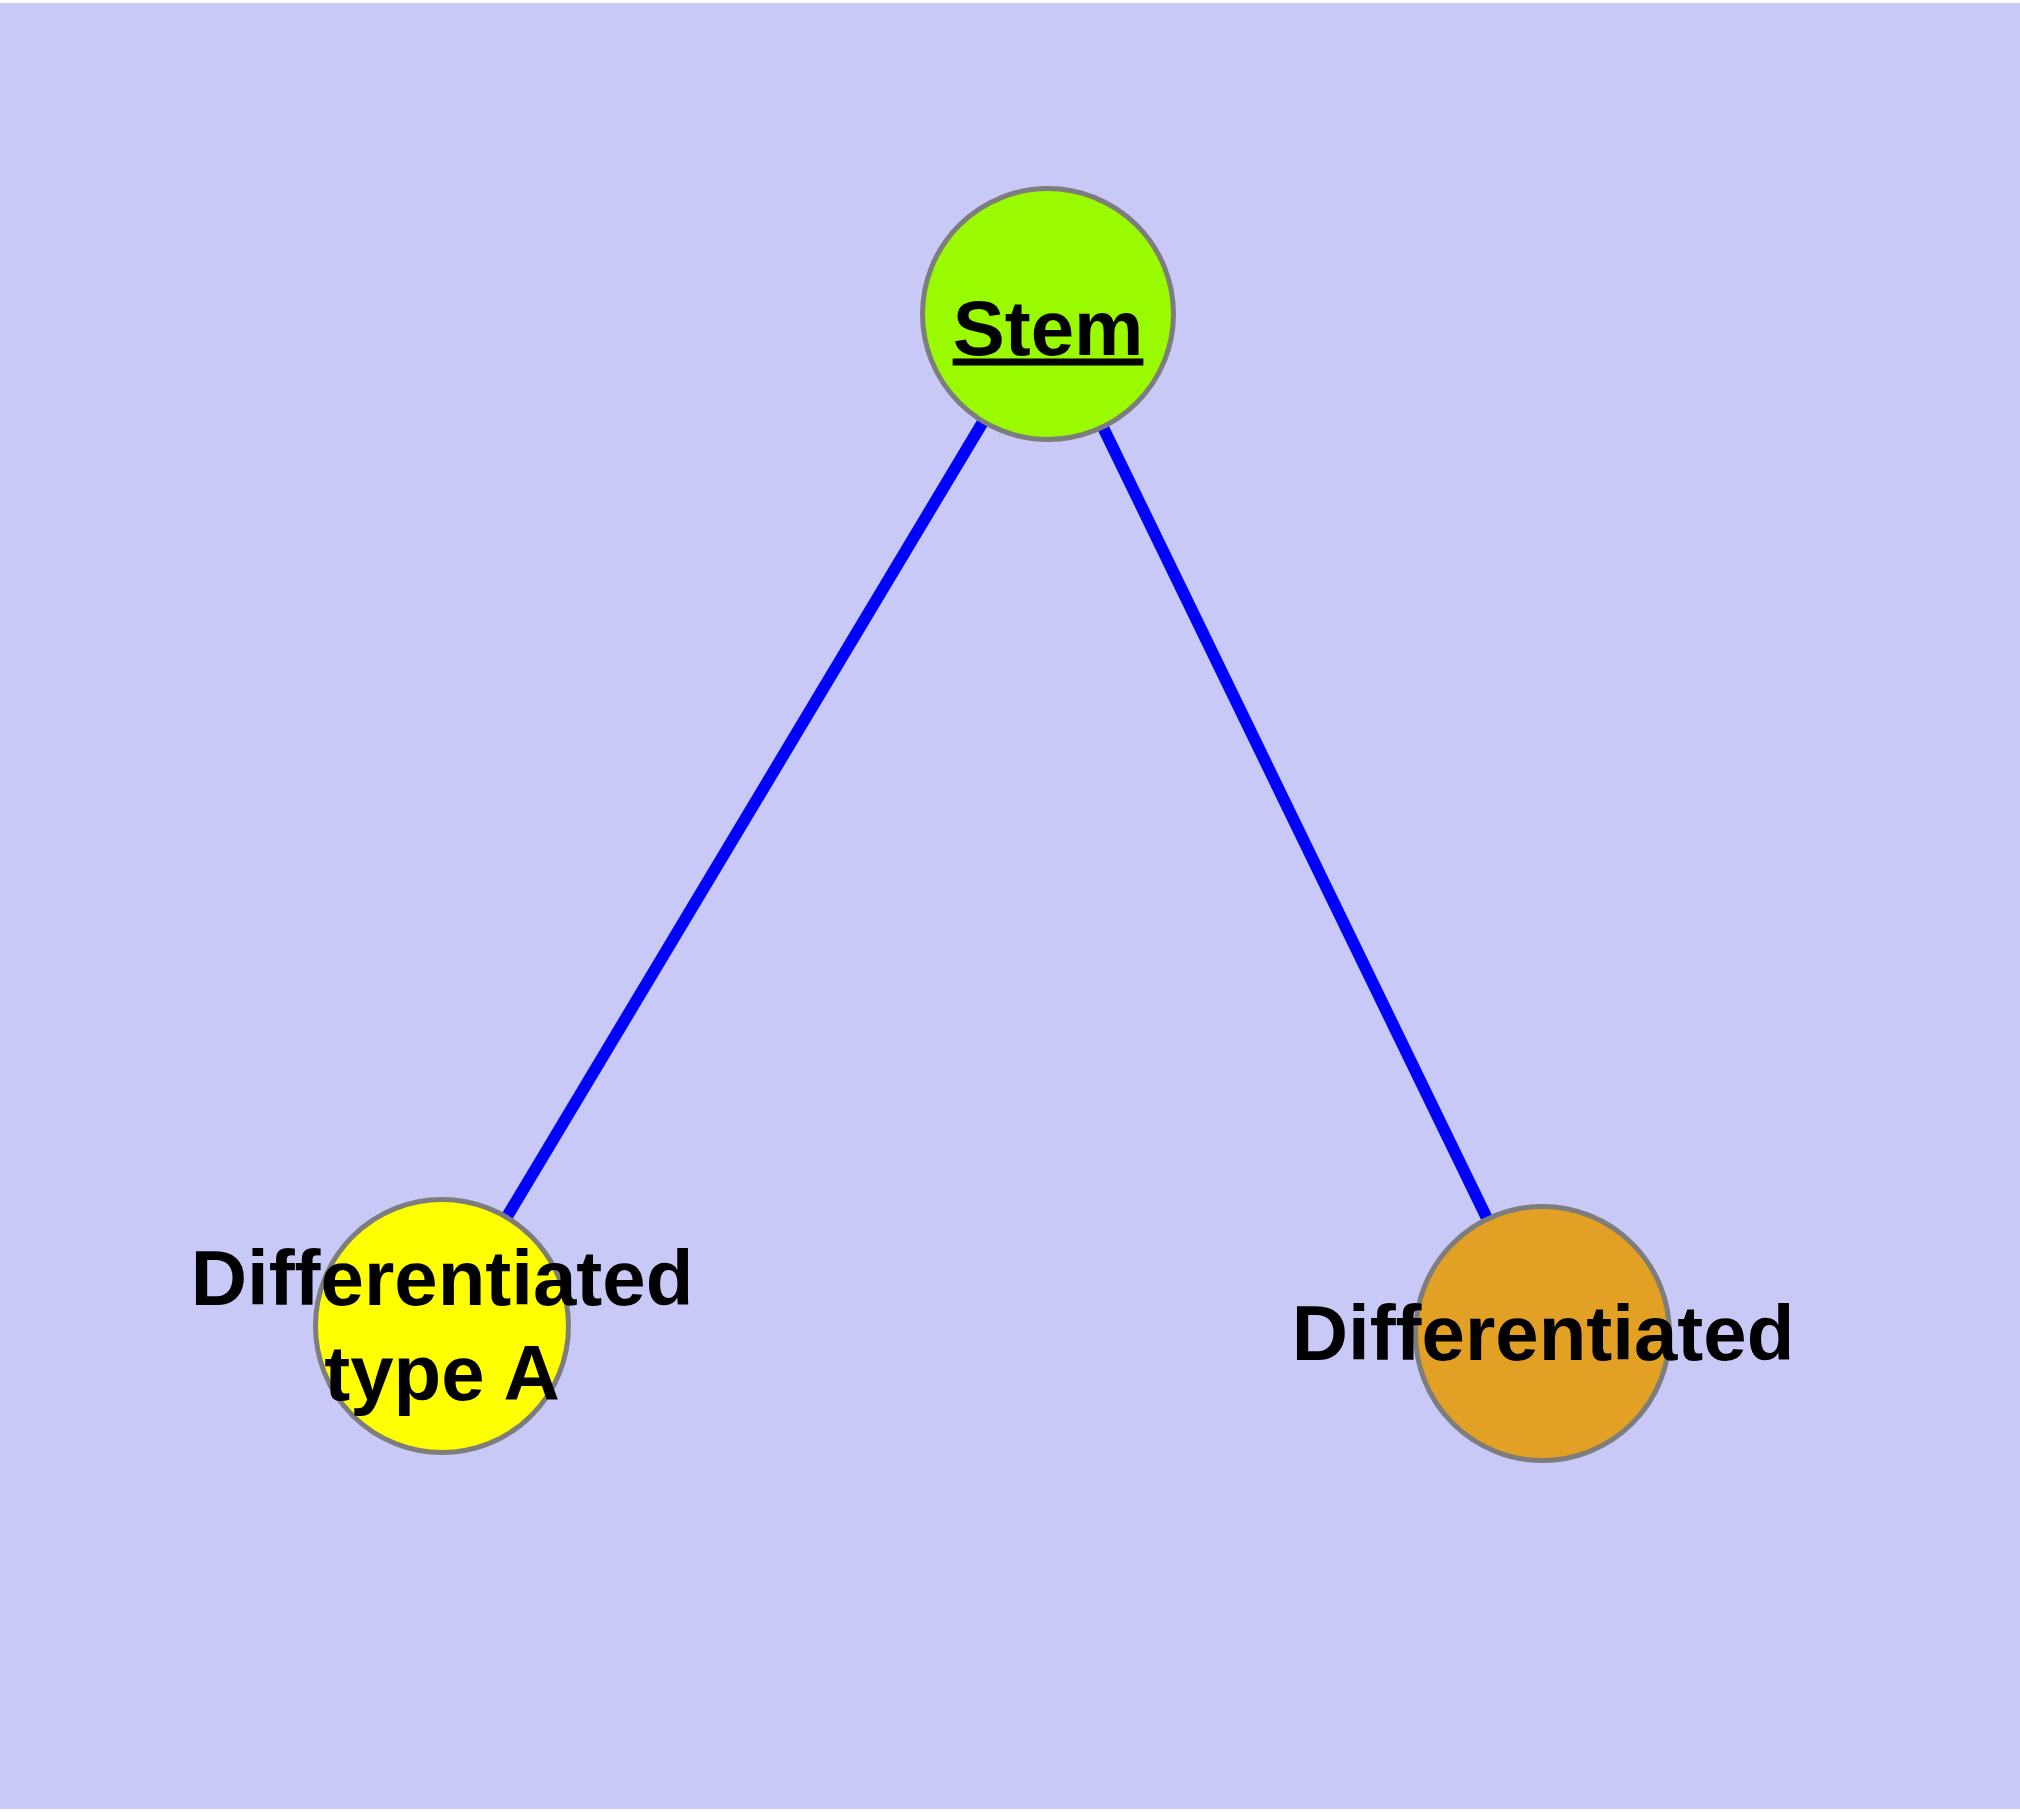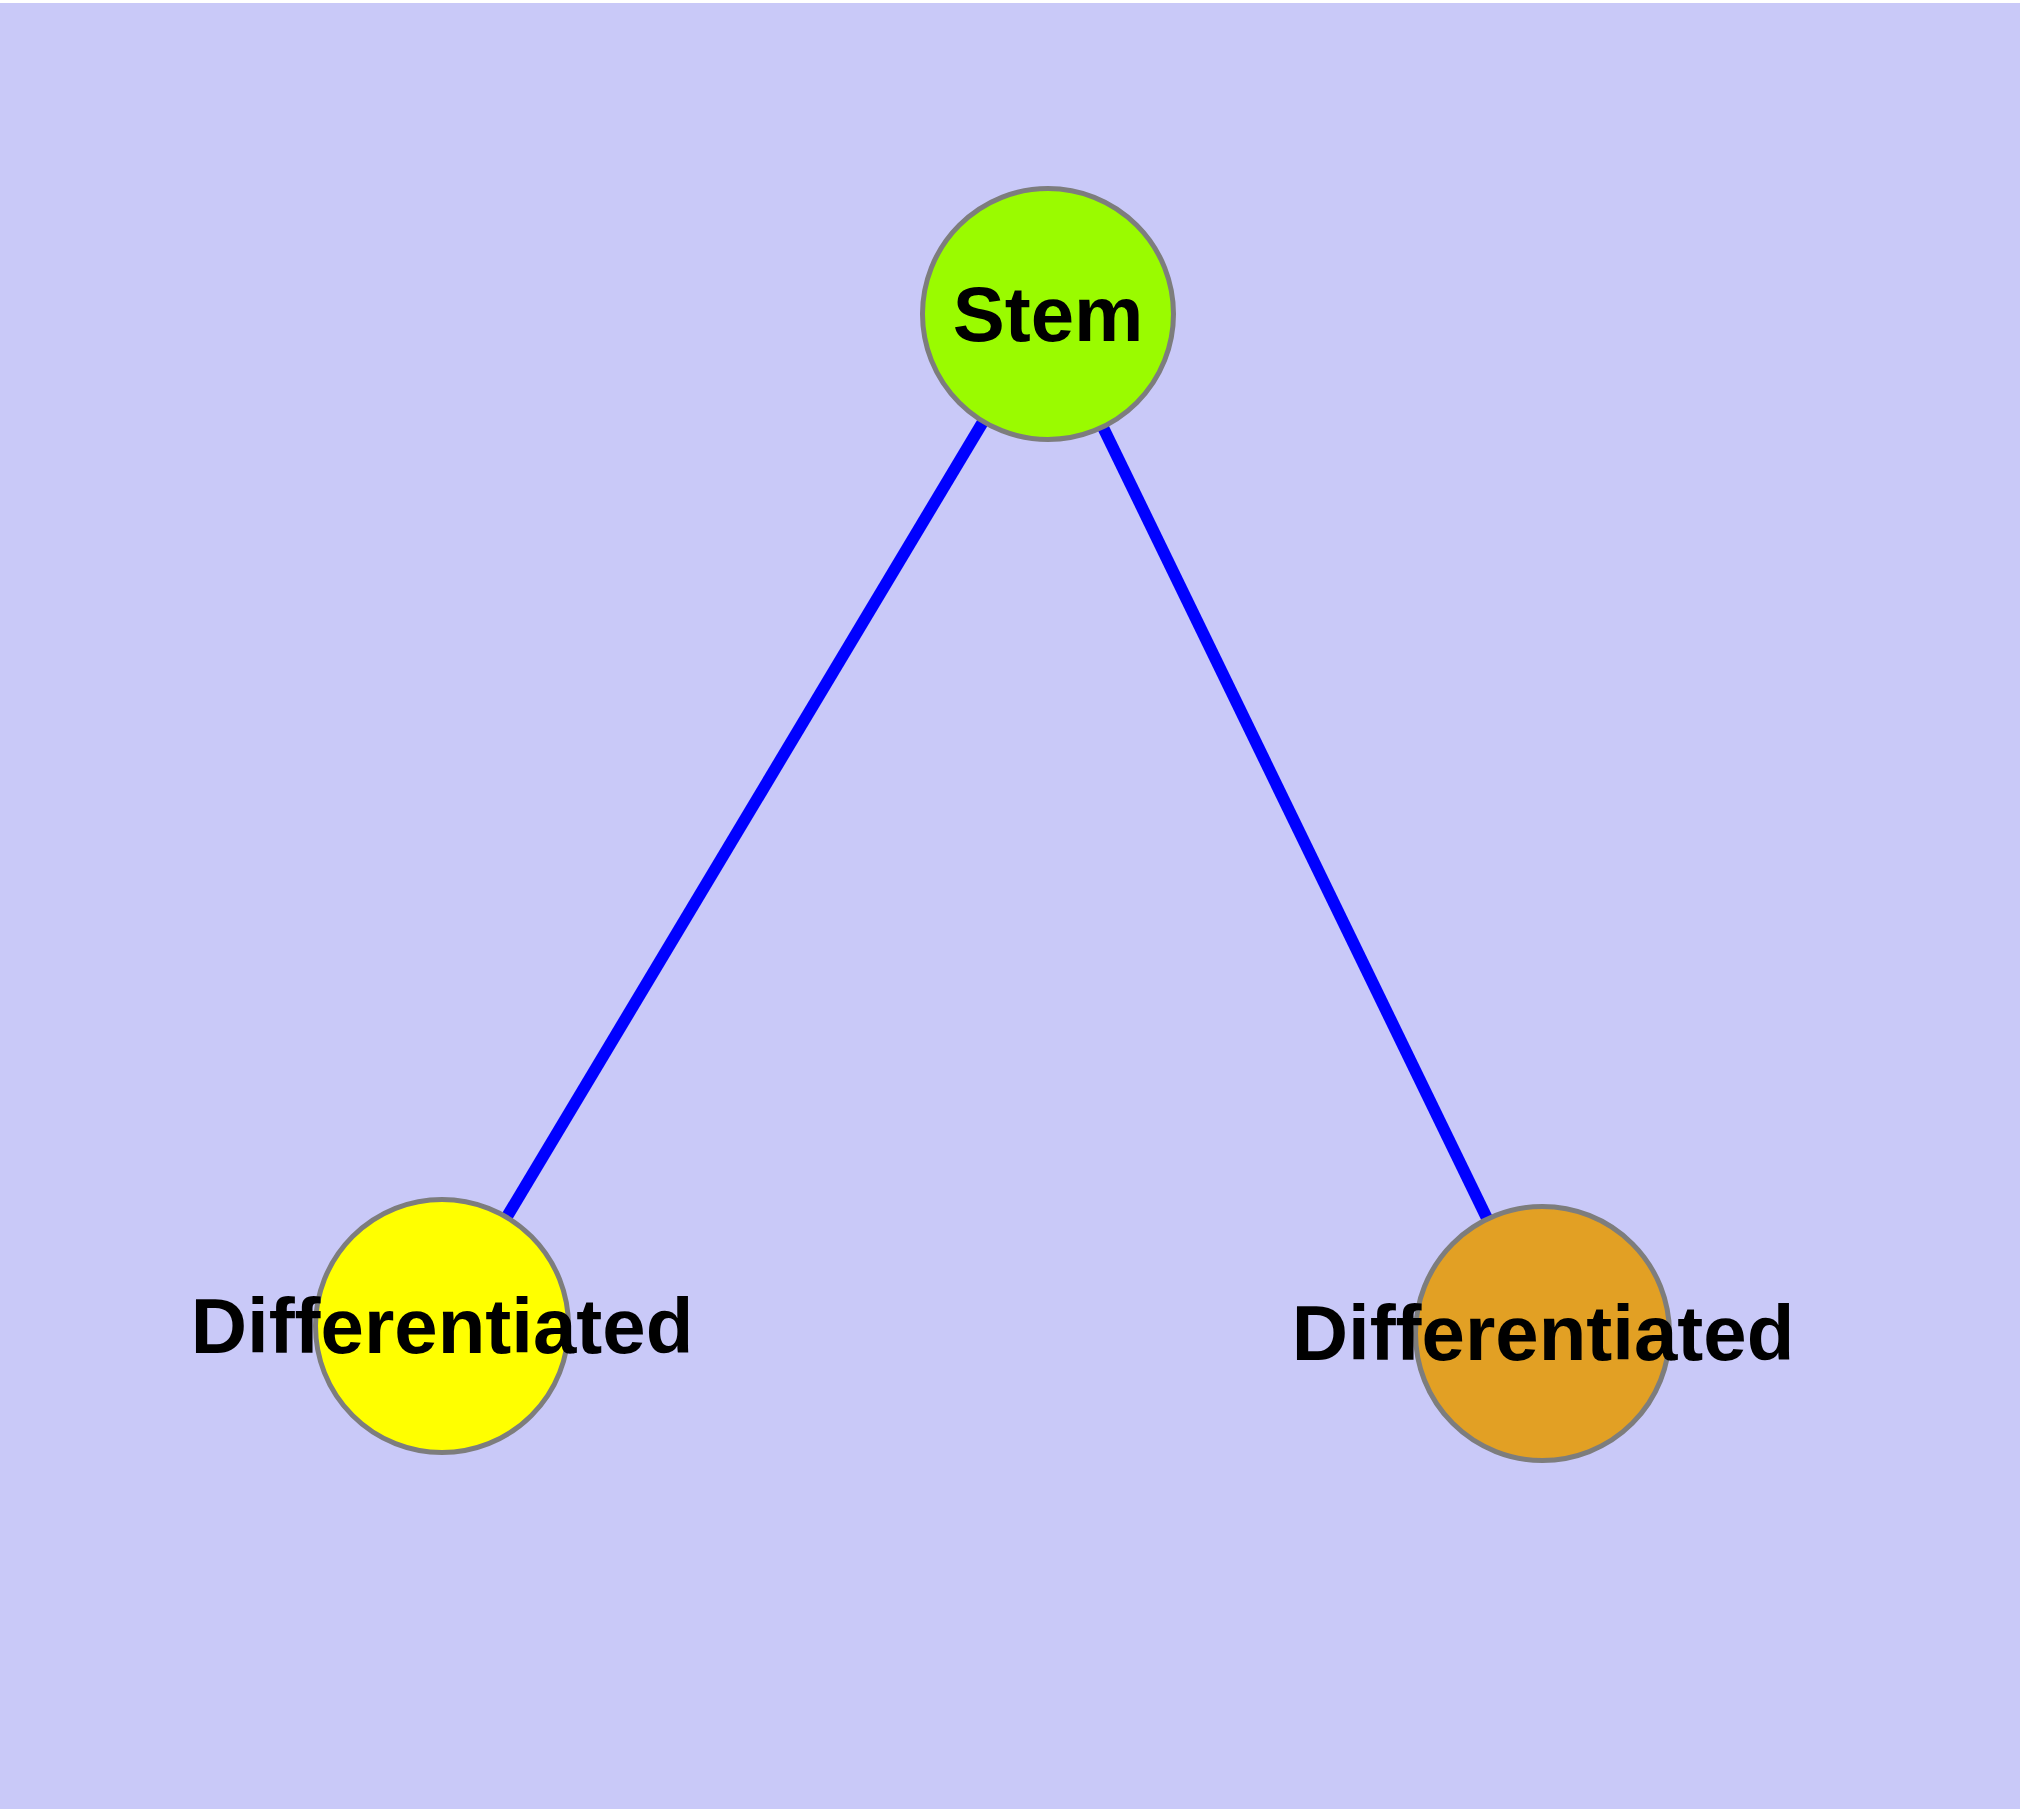--- a/index.html
+++ b/index.html
@@ -58,26 +58,27 @@
 
   <svg class="edges" viewBox="0 0 2384 2138" xmlns="http://www.w3.org/2000/svg">
     <line x1="1236" y1="370" x2="521" y2="1564" stroke="#0000ff"></line>
     <line x1="1236" y1="370" x2="1820" y2="1573" stroke="#0000ff"></line>
   </svg>
 
   <div class="node" style="left: 920px; top: 186px; width: 256px; height: 256px; background: rgb(154, 251, 0); border-color: rgb(125, 125, 125);"></div>
   <div class="node" style="left: 313px; top: 1197px; width: 258px; height: 258px; background: rgb(255, 255, 0); border-color: rgb(125, 125, 125);"></div>
   <div class="node" style="left: 1413px; top: 1204px; width: 259px; height: 259px; background: rgb(226, 160, 36); border-color: rgb(125, 125, 125);"></div>
 
-  <div class="label" style="left: 1048px; top: 314px; color: rgb(0, 0, 0);">
+  <div class="label" style="left: 1048px; top: 328px; color: rgb(0, 0, 0); text-decoration: underline;">
     <div>Stem</div>
   </div>
 
   <div class="label" style="left: 442px; top: 1326px; color: rgb(0, 0, 0);">
     <div>Differentiated</div>
+    <div>type A</div>
   </div>
 
   <div class="label" style="left: 1543px; top: 1333px; color: rgb(0, 0, 0);">
     <div>Differentiated</div>
   </div>
 
   <div class="strip top" style="background: rgb(255, 255, 255);"></div>
   <div class="strip bottom" style="background: rgb(255, 255, 255);"></div>
 
 </div>

